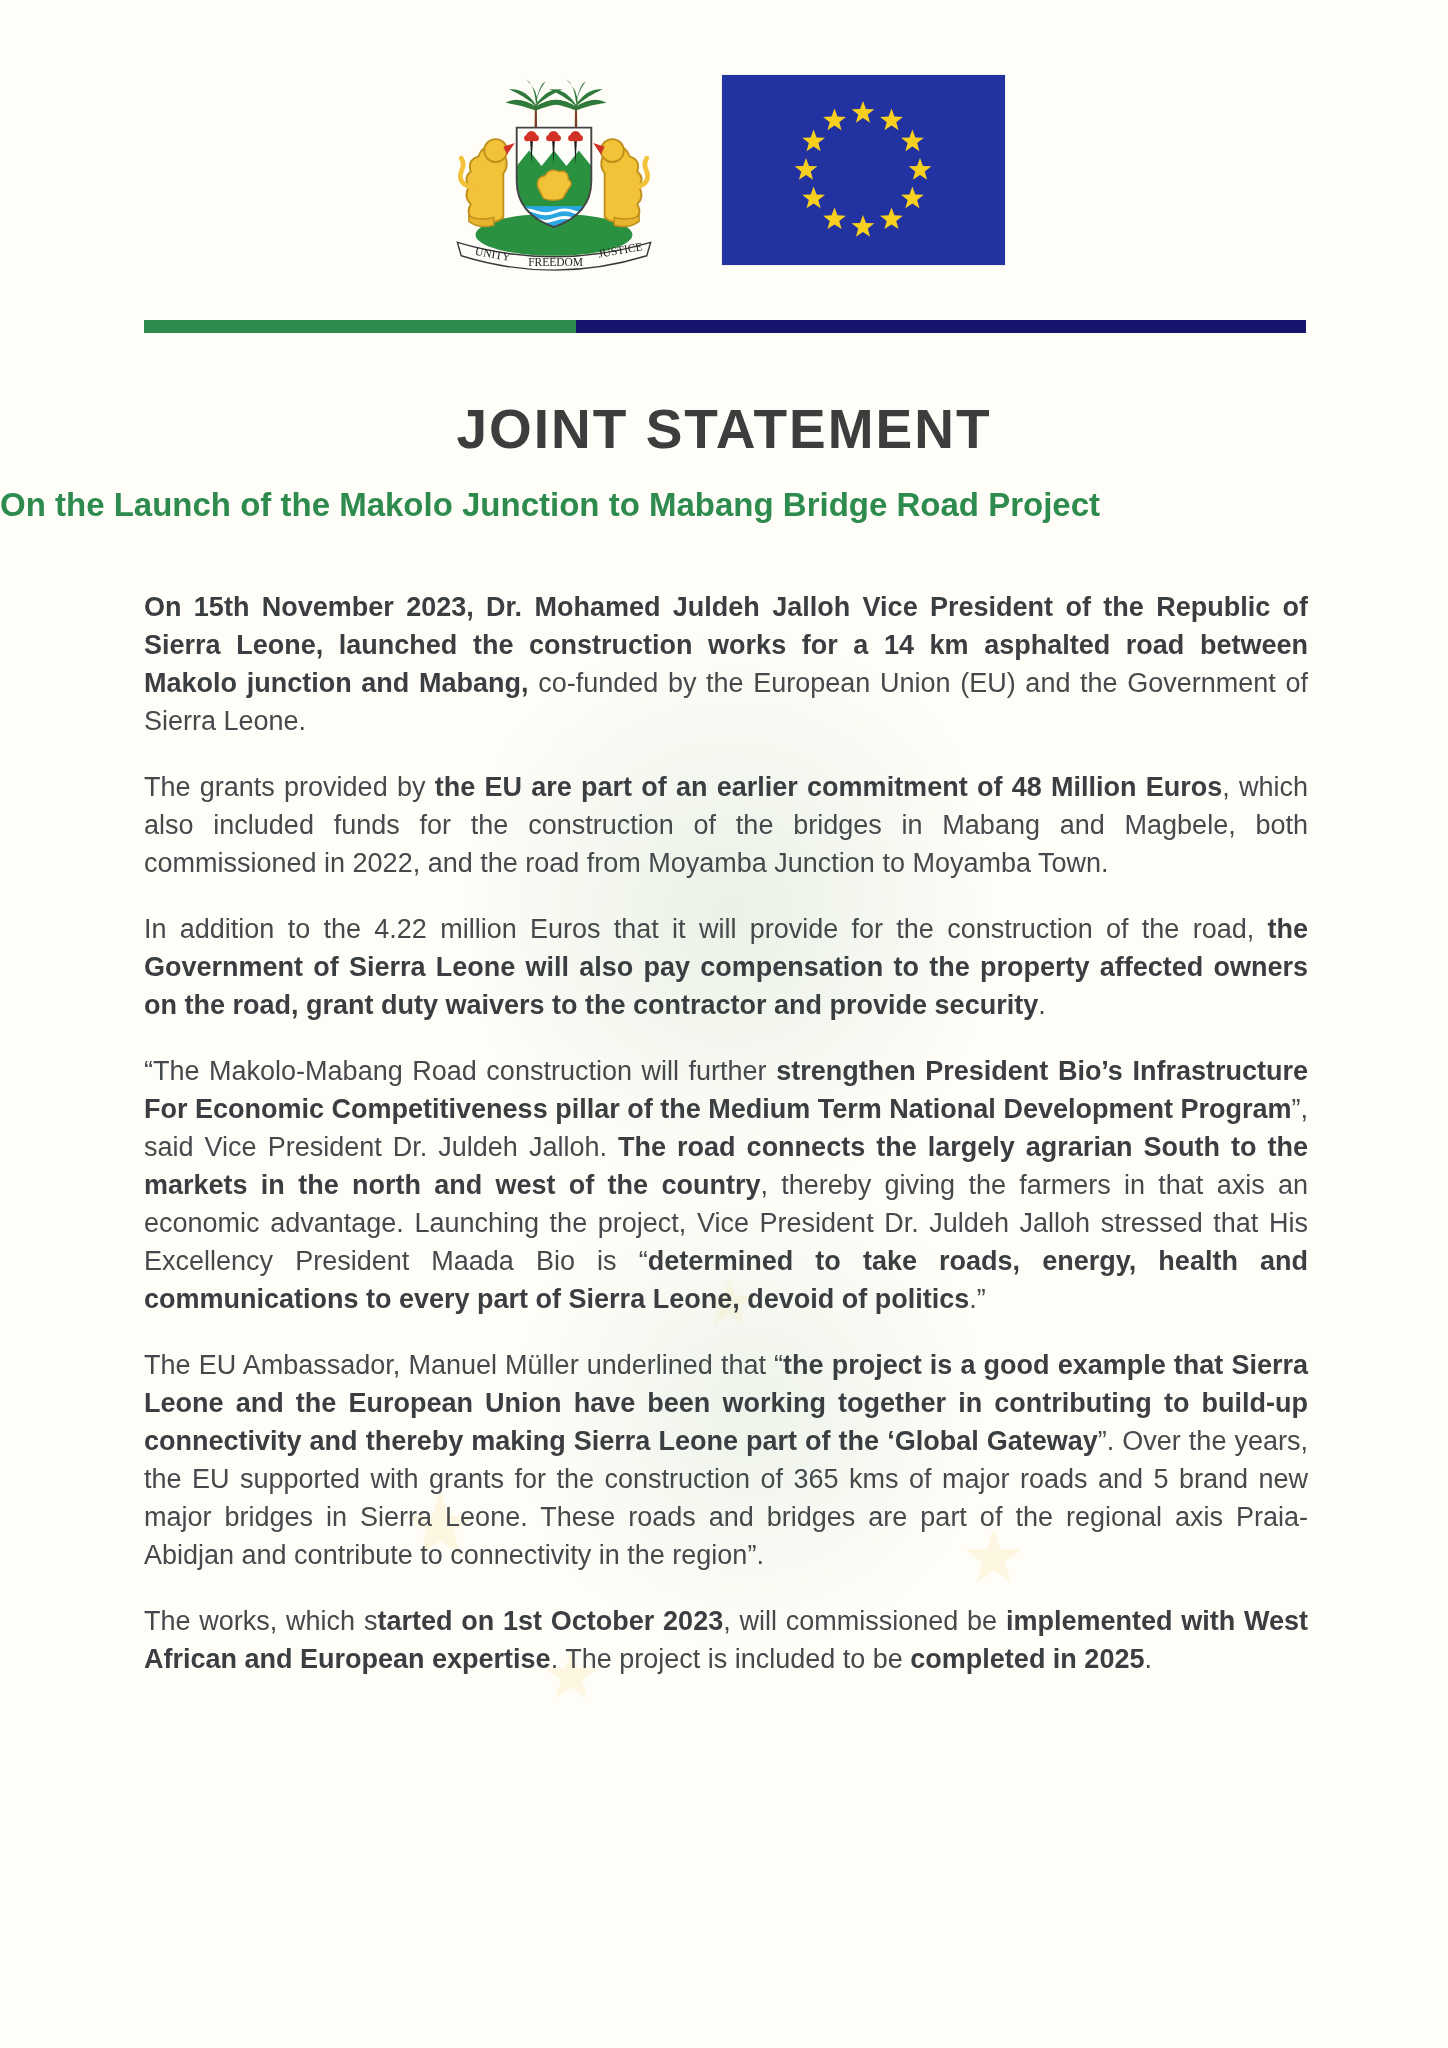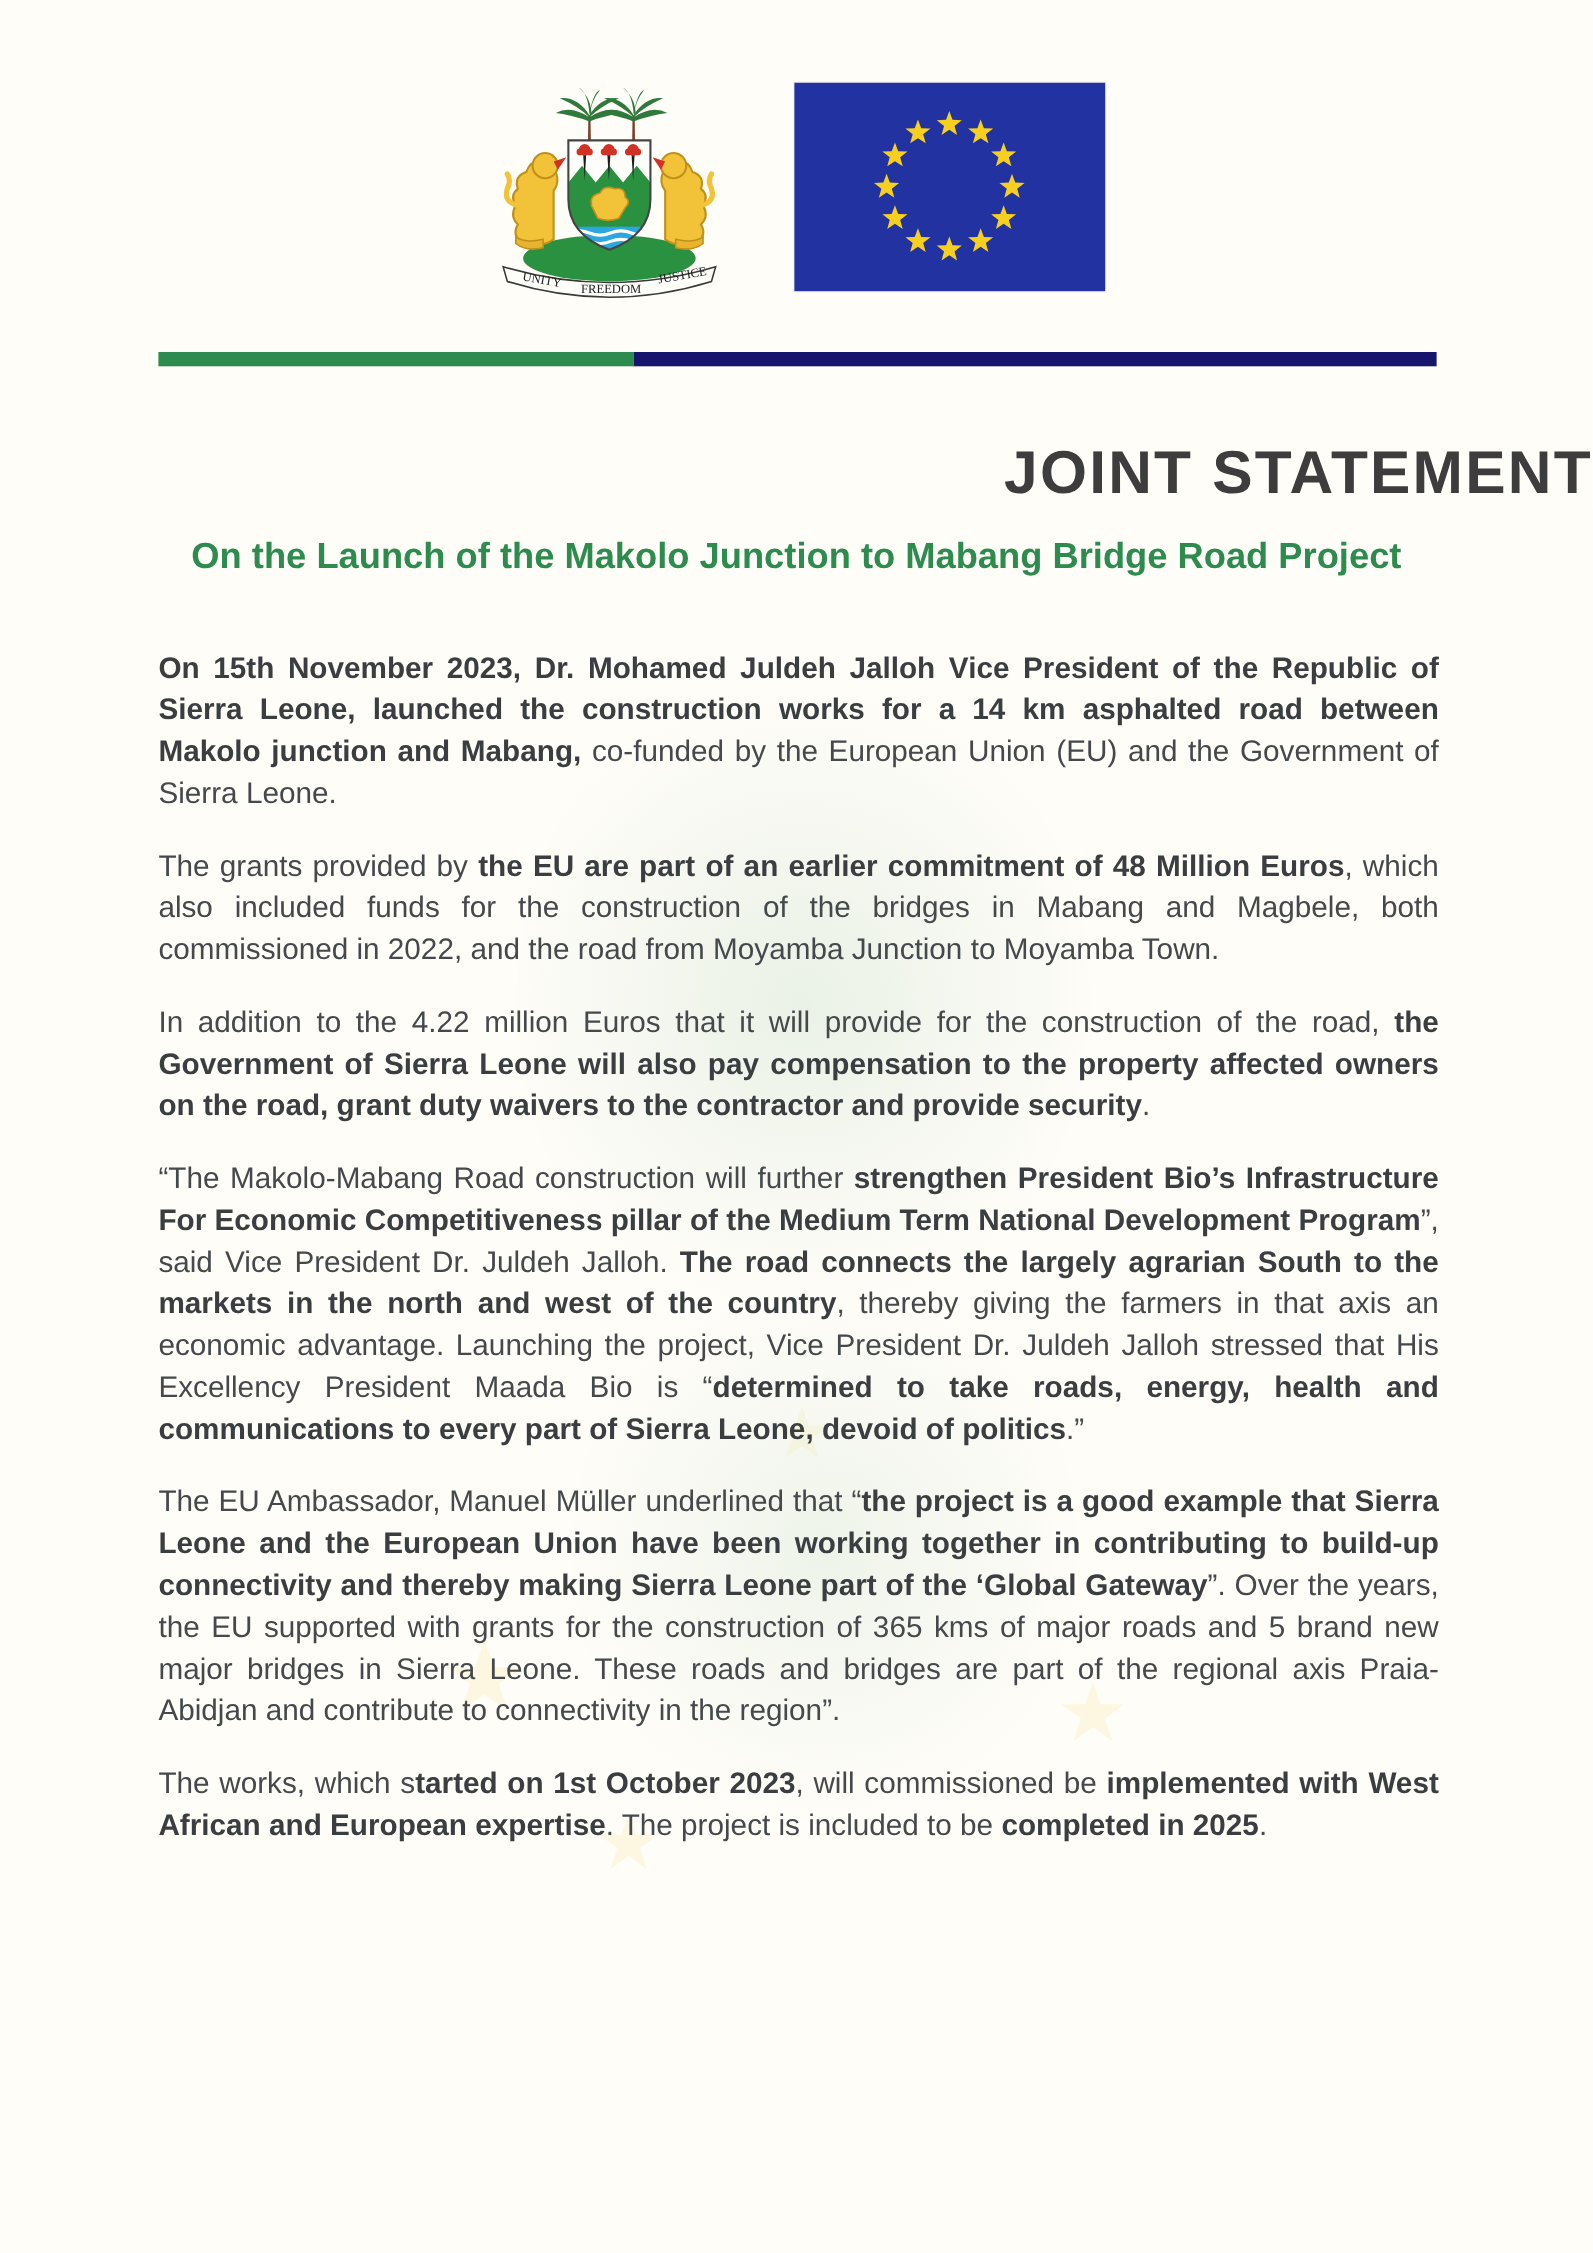--- a/index.html
+++ b/index.html
@@ -35,30 +35,30 @@
   .divider {
     display: flex;
     height: 13px;
     margin: 43px 142px 0 144px;
   }
   .divider-green { width: 37.2%; background: var(--bar-green, #2e8b50); }
   .divider-navy { flex: 1; background: var(--bar-navy, #16156d); }
 
   h1.title {
     margin: 68px 0 0 0;
-    text-align: right;
+    text-align: center;
     font-size: 55px;
     line-height: 1.05;
     font-weight: 700;
     letter-spacing: 2px;
     color: var(--title-text, #3d3d3d);
   }
   h2.subtitle {
     margin: 26px 0 0 0;
-    text-align: center;
+    text-align: left;
     font-size: 33px;
     line-height: 1.2;
     font-weight: 700;
     color: var(--subtitle-green, #2e8b4e);
   }
   main.body {
     position: relative;
     margin: 64px 140px 0 144px;
   }
   p.para {

